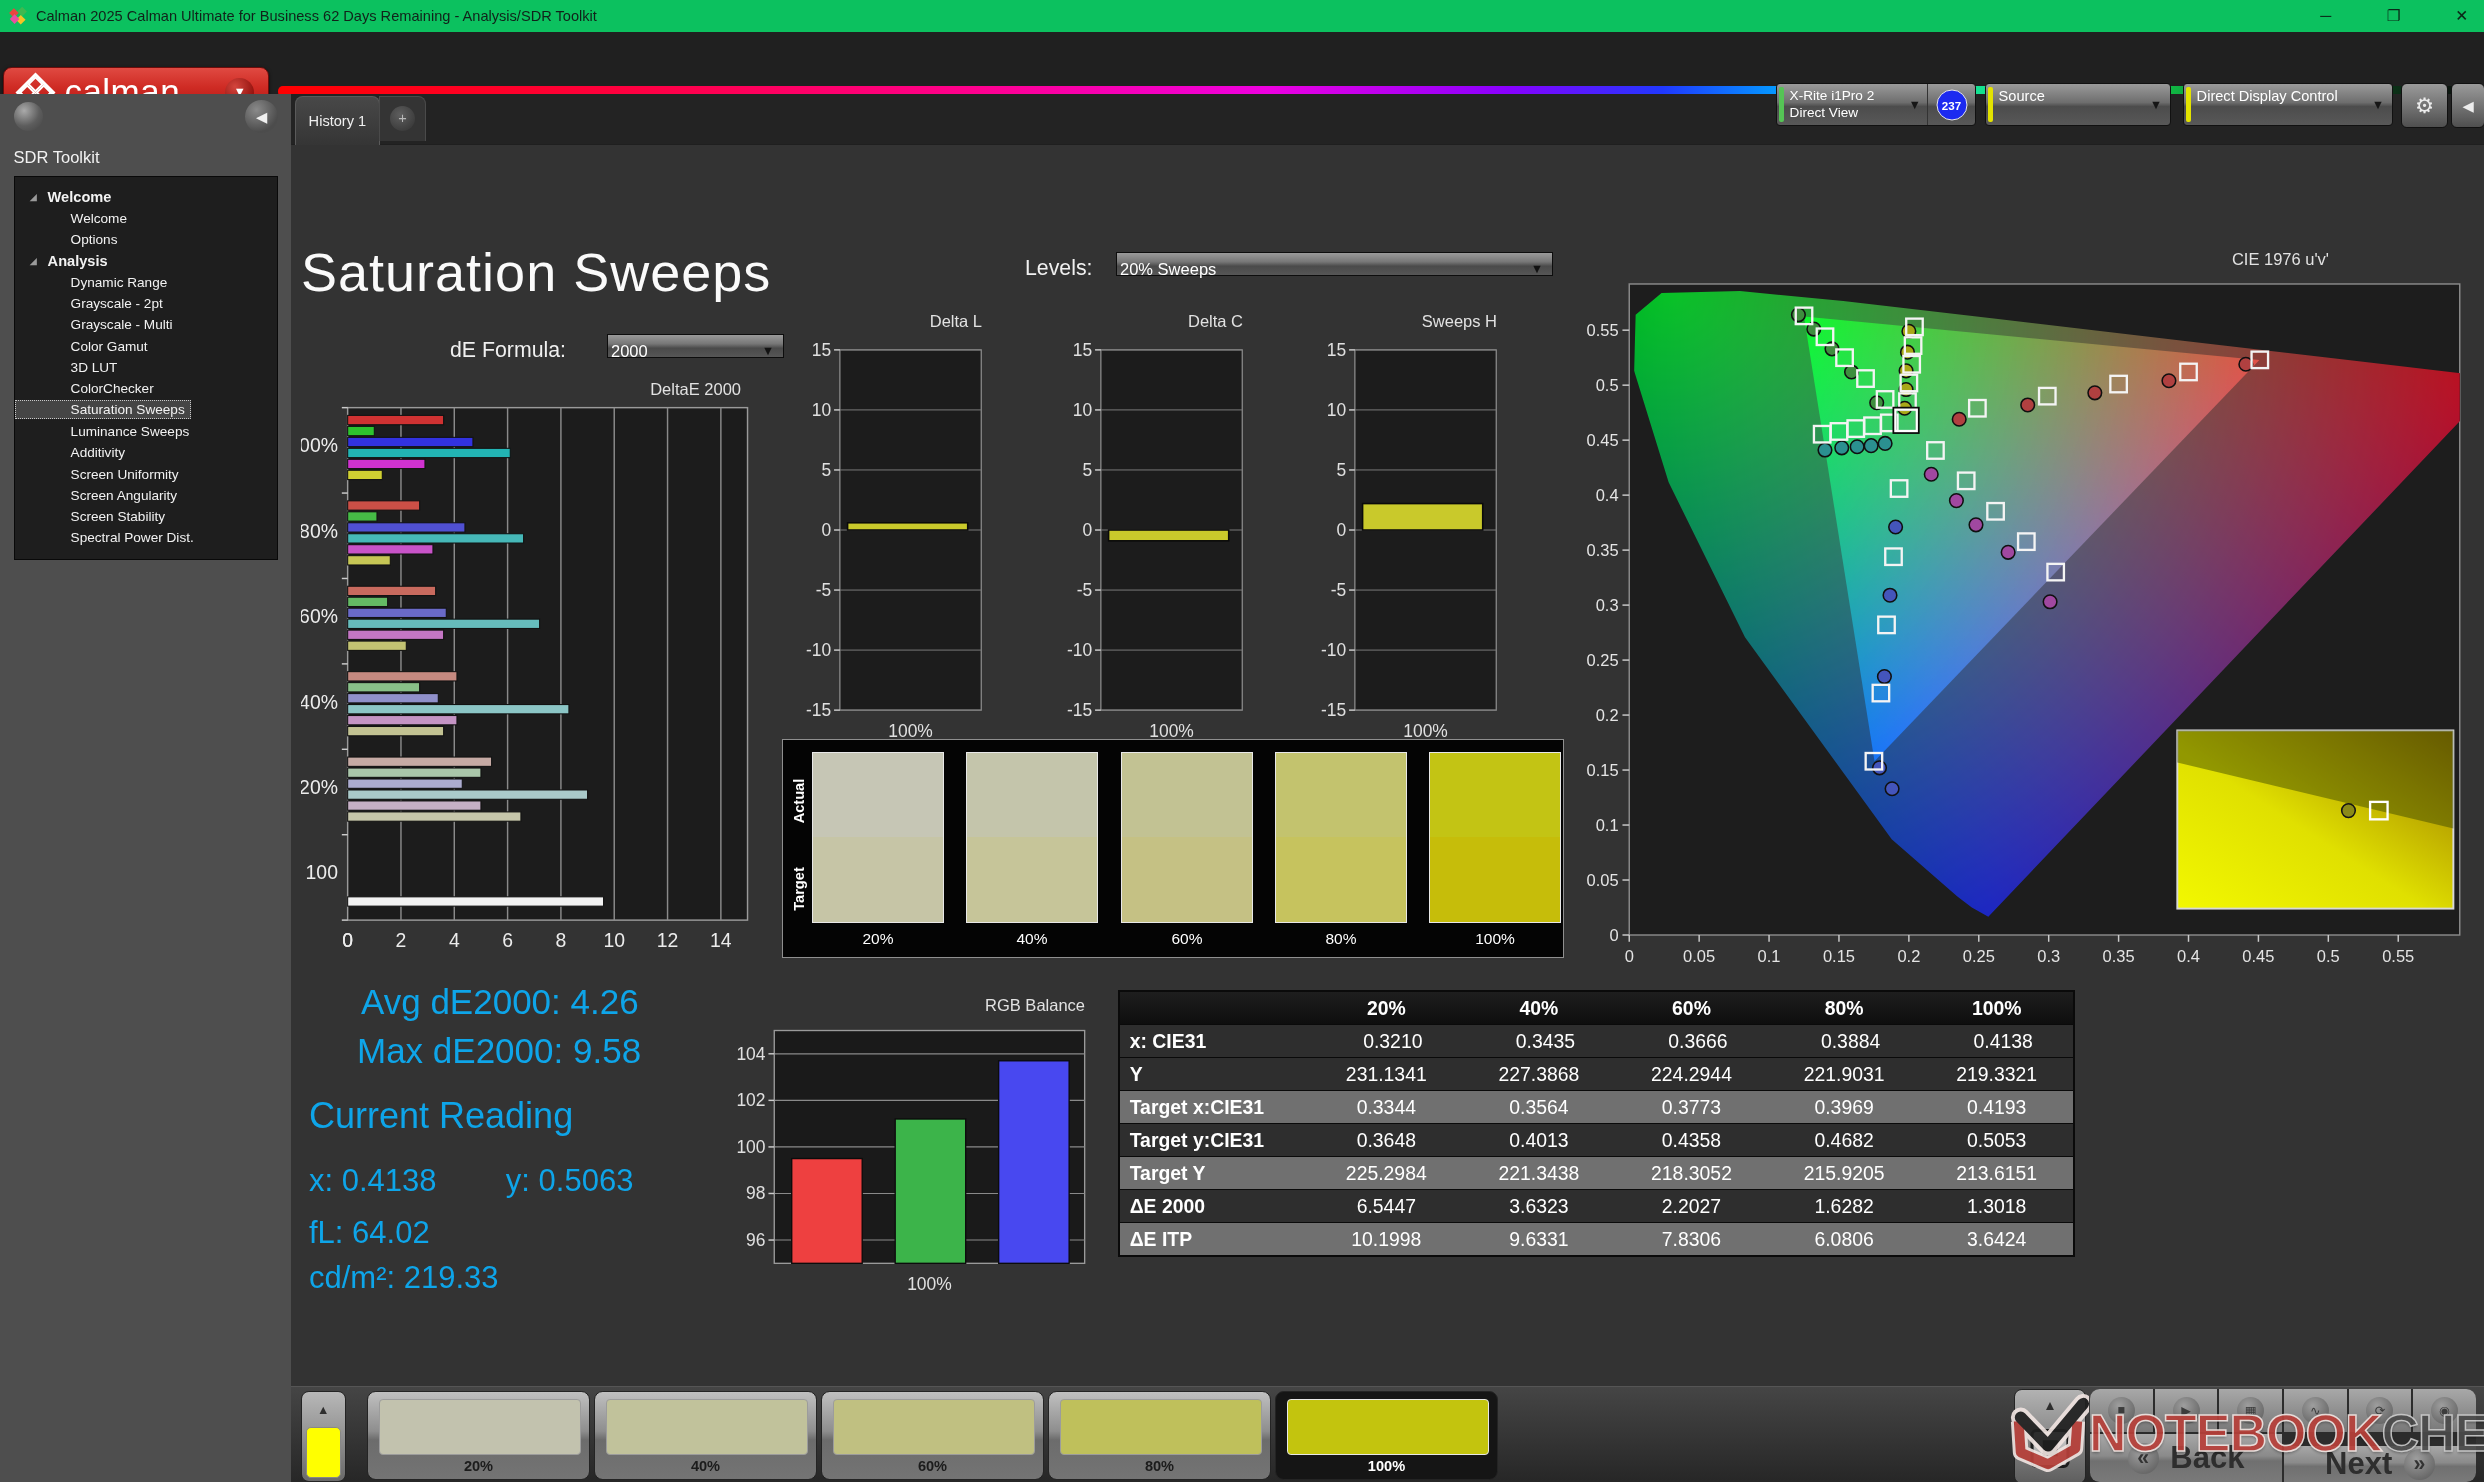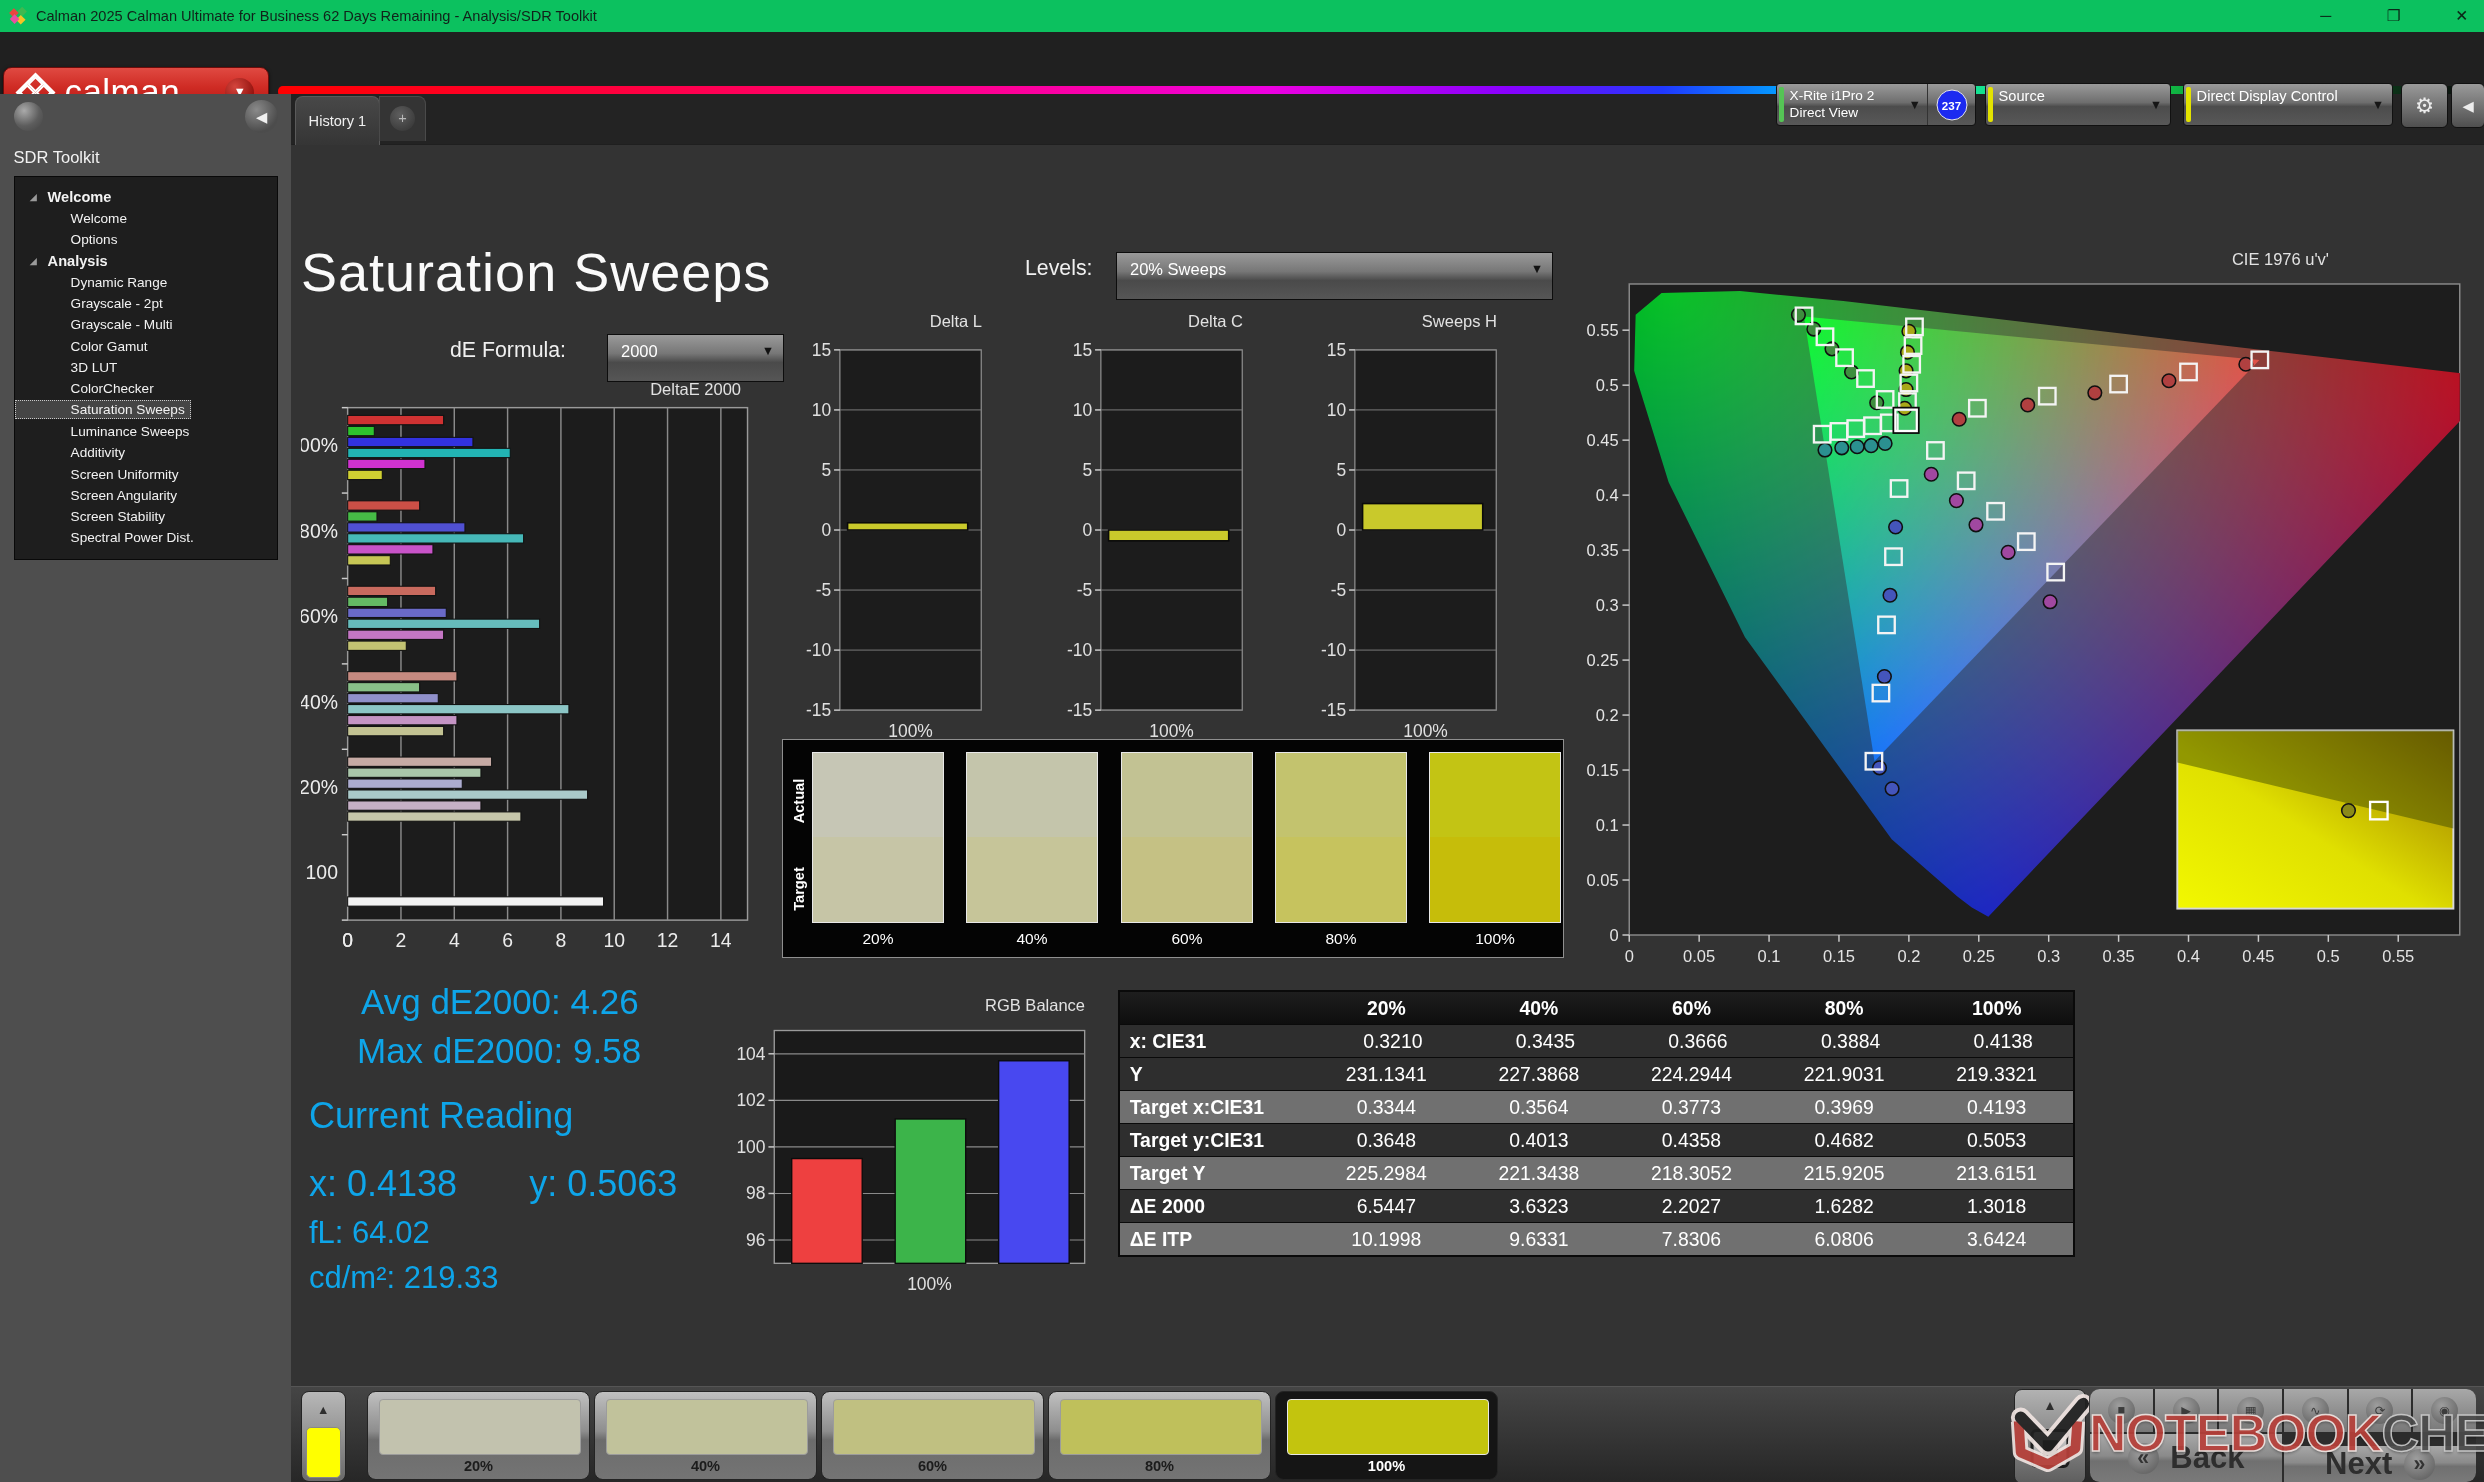--- a/index.html
+++ b/index.html
@@ -58,22 +58,22 @@
   .badgezone{position:absolute;right:0;top:0;width:47px;height:100%;border-left:1px solid #333;}
   .badge{position:absolute;left:50%;top:50%;transform:translate(-50%,-50%);width:29px;height:29px;border-radius:50%;
     background:#1c2af0;border:1.9px solid #e8e8e8;color:#fff;font-size:11.6px;font-weight:bold;
     display:flex;align-items:center;justify-content:center;}
   .sqbtn{position:absolute;top:83px;height:43px;background:linear-gradient(180deg,#9a9a9a,#4f4f4f);
     border:1px solid #111;border-radius:5.8px;display:flex;align-items:center;justify-content:center;color:#ececec;}
   
   .main{left:291px;top:145px;width:2193px;height:1241px;background:#333333;}
   .pagetitle{position:absolute;left:301px;top:241px;font-size:54px;font-weight:300;color:#fafafa;letter-spacing:1px;}
   .lbl{position:absolute;color:#f0f0f0;font-size:21.3px;}
-  .dropdown{position:absolute;height:48px;background:linear-gradient(180deg,#9a9a9a 0%,#777 40%,#4a4a4a 60%,#565656 100%);
-    border:1px solid #0d0d0d;color:#fff;font-size:16.5px;line-height:32px;padding-left:13px;box-sizing:border-box;}
+  .dropdown{position:absolute;height:24px;background:linear-gradient(180deg,#9a9a9a 0%,#777 40%,#4a4a4a 60%,#565656 100%);
+    border:1px solid #0d0d0d;color:#fff;font-size:16.5px;line-height:32px;padding-left:3px;box-sizing:border-box;}
   .dropdown .arrow{position:absolute;right:8.7px;top:0;color:#121212;font-size:12.6px;}
   .ctitle{position:absolute;color:#e2e2e2;font-size:16.5px;text-align:right;}
   
   .swpanel{position:absolute;left:782px;top:739px;width:782px;height:219px;background:#040404;border:1.9px solid #8f8f8f;box-sizing:border-box;}
   .swvlabel{position:absolute;left:1.9px;color:#fff;font-size:14.6px;font-weight:bold;transform:rotate(-90deg);transform-origin:center;width:78px;text-align:center;}
   .swcol{position:absolute;top:11.6px;width:132px;height:171px;border:1px solid #e8e8e8;box-sizing:border-box;}
   .swhalf{position:absolute;left:0;width:100%;height:50%;}
   .swlab{position:absolute;top:190px;width:132px;text-align:center;color:#fff;font-size:15.5px;}
   
   .stat{position:absolute;color:#0ea5e9;}
@@ -604,21 +604,21 @@
 
 <div class="stat" style="left:361px;top:982px;font-size:35px;">
   <span>Avg dE2000:</span>
   <span>4.26</span>
 </div>
 <div class="stat" style="left:357px;top:1031px;font-size:35px;">
   <span>Max dE2000:</span>
   <span>9.58</span>
 </div>
 <div class="stat" style="left:309px;top:1095px;font-size:36px;">Current Reading</div>
-<div class="stat" style="left:309px;top:1163px;font-size:36px;">
+<div class="stat" style="left:309px;top:1163px;font-size:31px;">
   <span>x:</span>
   <span>0.4138</span>
   <span style="display:inline-block;width:52px;"></span>
   <span>y:</span>
   <span>0.5063</span>
 </div>
 <div class="stat" style="left:309px;top:1215px;font-size:31px;">
   <span>fL:</span>
   <span>64.02</span>
 </div>

